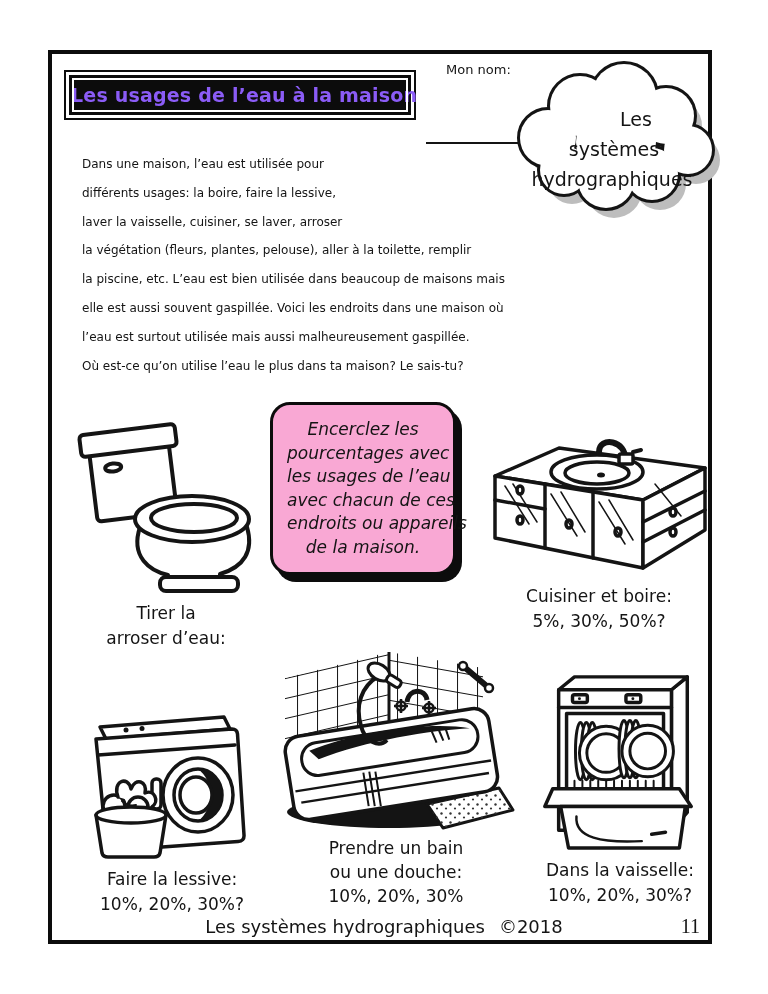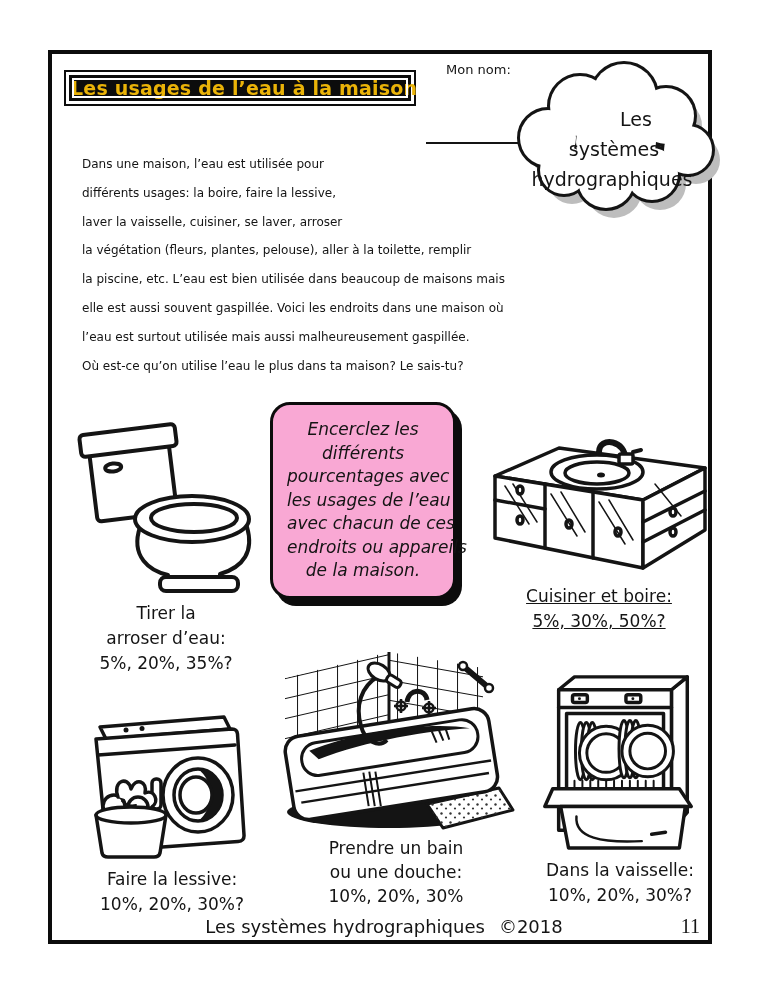--- a/index.html
+++ b/index.html
@@ -7,38 +7,38 @@
     width:768px;height:994px;background:#ffffff;position:relative;
     font-family:"DejaVu Sans",sans-serif;color:#141414;overflow:hidden;
   }
   .frame{
     position:absolute;left:48px;top:50px;width:656px;height:886px;
     border:4px solid #0c0c0c;background:#fff;
   }
   
   .banner{position:absolute;left:12px;top:16px;width:352px;border:2.5px solid #0c0c0c;padding:3px;background:#fff;box-sizing:border-box;}
   .banner-inner{
-    background:#0c0c0c;color:#eab308;font-size:19px;font-weight:bold;text-align:center;
-    padding:2px 2px;letter-spacing:.2px;white-space:nowrap;
+    background:#0c0c0c;color:#8b5cf6;font-size:19px;font-weight:bold;text-align:center;
+    padding:9px 2px;letter-spacing:.2px;white-space:nowrap;
     outline:2px solid #fff;outline-offset:-5px;
   }
   .name-label{position:absolute;left:394px;top:8px;font-size:13px;text-align:center;}
   .name-line{position:absolute;left:374px;top:60px;width:106px;height:28px;border-bottom:2px solid #141414;}
   .cloud{position:absolute;left:436px;top:6px;width:238px;height:174px;}
 
   .intro{position:absolute;left:30px;top:96px;font-size:12px;line-height:28.8px;}
   .intro div{white-space:nowrap;}
 
   .fig{position:absolute;text-align:center;}
   .fig svg{display:block;margin:0 auto;}
   .cap{font-size:17px;line-height:25px;margin-top:6px;}
   .cap div{white-space:nowrap;}
 
   #fig-toilet{left:16px;top:365px;width:196px;}
-  #fig-sink{left:432px;top:374px;width:230px;text-decoration:underline;}
+  #fig-sink{left:432px;top:374px;width:230px;}
   #fig-washer{left:20px;top:655px;width:200px;}
   #fig-bathtub{left:224px;top:586px;width:240px;}
   #fig-bathtub .cap{line-height:24px;margin-top:2px;}
   #fig-dishwasher{left:482px;top:610px;width:172px;}
 
   .instruction{
     position:absolute;left:218px;top:348px;width:152px;
     border:3px solid #0c0c0c;border-radius:20px;background:#f9a8d4;
     padding:13px 14px;box-shadow:6px 7px 0 #0c0c0c;
     font-style:italic;font-size:17px;line-height:23.5px;text-align:center;
@@ -123,27 +123,25 @@
         </g>
         <path d="M72,108 C62,138 82,152 100,156 L100,164 L152,164 L152,155 C176,148 186,132 179,108 Z"></path>
         <ellipse cx="124" cy="100" rx="57" ry="23"></ellipse>
         <ellipse cx="126" cy="99" rx="43" ry="14"></ellipse>
         <rect x="92" y="158" width="78" height="14" rx="6"></rect>
       </g>
     </svg>
     <div class="cap">
       <div>Tirer la</div>
       <div>arroser d’eau:</div>
-      <div>5%, 20%, 35%?</div>
     </div>
   </div>
 
   <div class="instruction">
     <div>Encerclez les</div>
-    <div>différents</div>
     <div>pourcentages avec</div>
     <div>les usages de l’eau</div>
     <div>avec chacun de ces</div>
     <div>endroits ou appareils</div>
     <div>de la maison.</div>
   </div>
 
   <div class="fig" id="fig-sink">
     <svg viewBox="0 0 228 150" width="228" height="150">
       <g fill="#fff" stroke="#141414" stroke-width="3.5" stroke-linejoin="round" stroke-linecap="round">

